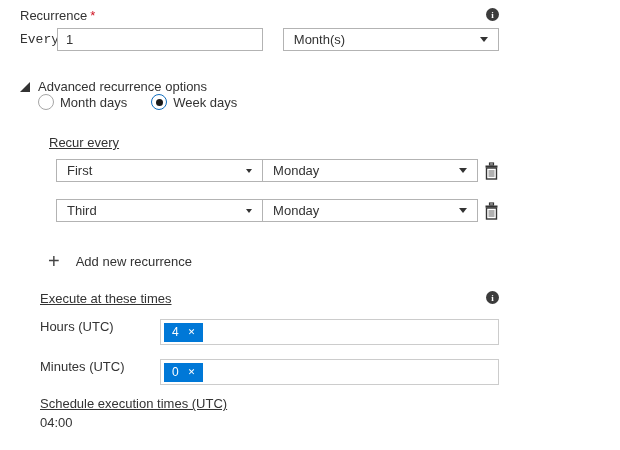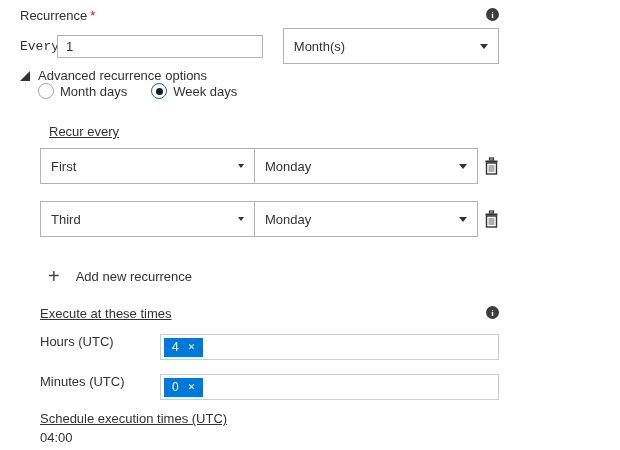--- a/index.html
+++ b/index.html
@@ -14,45 +14,45 @@
     color: #ffffff; font-size: 9px; font-weight: bold; display: inline-flex;
     align-items: center; justify-content: center; font-family: "Liberation Serif", serif;
     flex: 0 0 auto; }
 
   
   .every-row { margin-top: 5px; display: flex; align-items: center; }
   .every-label { width: 37px; flex: 0 0 auto; font-family: Liberation Mono, monospace; }
   .text-input { height: 23px; border: 1px solid #b3b3b3; background: #fff; width: 253px;
     padding: 0 8px; font-size: 13px; color: #333; display: flex; align-items: center; }
   .select { height: 23px; border: 1px solid #b3b3b3; background: #fff;
-    padding: 17px 10px; display: flex; align-items: center; justify-content: space-between;
+    padding: 4px 10px; display: flex; align-items: center; justify-content: space-between;
     cursor: pointer; }
   .unit-select { width: 265px; margin-left: 20px; }
   .caret { width: 0; height: 0; border-left: 4px solid transparent; border-right: 4px solid transparent;
     border-top: 5px solid #333; flex: 0 0 auto; margin-left: 8px; }
   .caret.small { border-left: 3px solid transparent; border-right: 3px solid transparent;
     border-top: 4px solid #333; }
 
   
-  .adv-header { margin-top: 4px; display: flex; align-items: center; gap: 8px; cursor: pointer; }
+  .adv-header { margin-top: 28px; display: flex; align-items: center; gap: 8px; cursor: pointer; }
   .tri { flex: 0 0 auto; display: inline-flex; }
 
   .radio-row { margin-left: 18px; display: flex; align-items: center; }
   .radio { width: 16px; height: 16px; border-radius: 50%; border: 1px solid #a6a6a6;
     background: #fff; display: inline-flex; align-items: center; justify-content: center;
     flex: 0 0 auto; cursor: pointer; }
   .radio.selected { border: 1px solid #0f6cbd; }
   .radio .dot { width: 7px; height: 7px; border-radius: 50%; background: #1a1a1a; }
   .radio-label { margin-left: 6px; }
   .radio-group-gap { margin-left: 24px; }
 
   .section-link { text-decoration: underline; color: #333; }
   .recur-label { margin-top: 25px; margin-left: 29px; display: inline-block; }
 
-  .dd-row { margin-left: 20px; display: flex; align-items: center; }
+  .dd-row { margin-left: 36px; display: flex; align-items: center; }
   .dd-row.first { margin-top: 9px; }
   .dd-row.second { margin-top: 17px; }
   .ordinal-select { width: 252px; border-right: none; }
   .day-select { width: 264px; }
   .trash-btn { margin-left: 6px; background: none; border: none; cursor: pointer; padding: 0;
     display: inline-flex; }
 
   .add-row { margin-top: 31px; margin-left: 28px; display: flex; align-items: center;
     background: none; border: none; cursor: pointer; font-size: 13px; color: #333; }
   .plus { font-size: 20px; font-weight: 200; line-height: 16px; margin-right: 16px; color: #444; }

